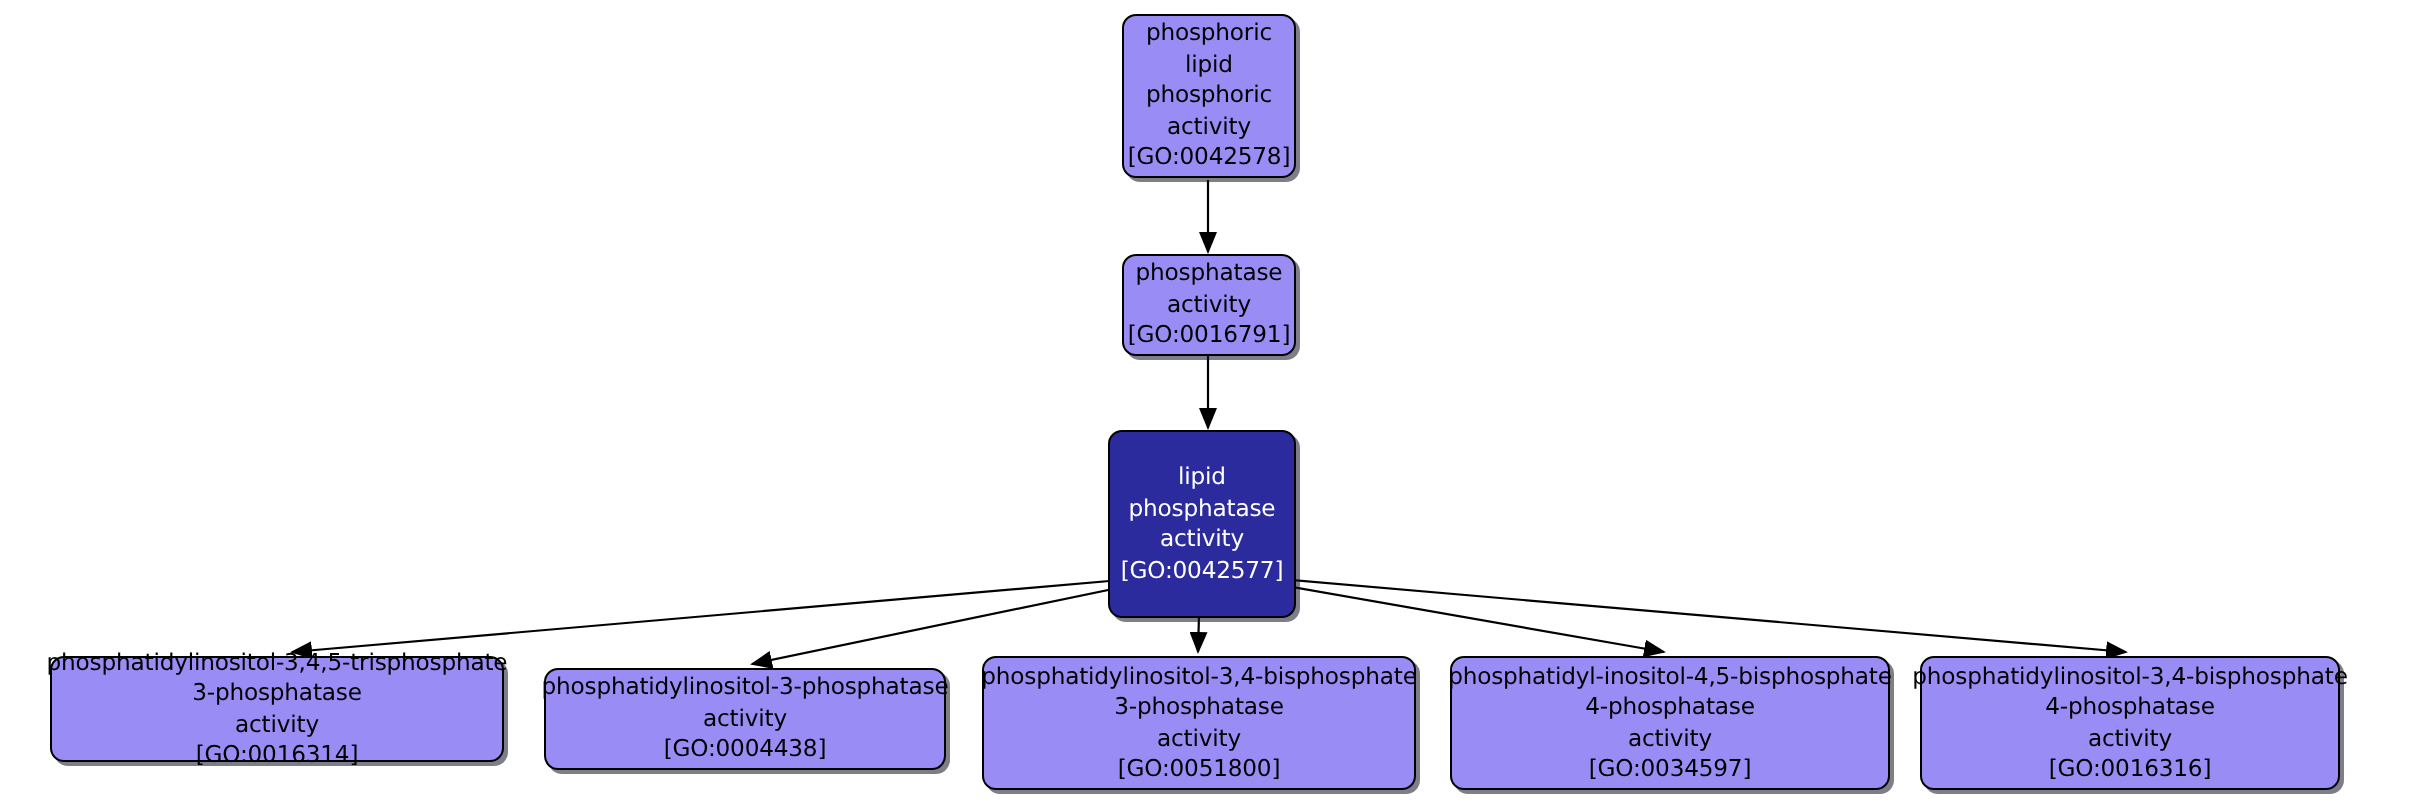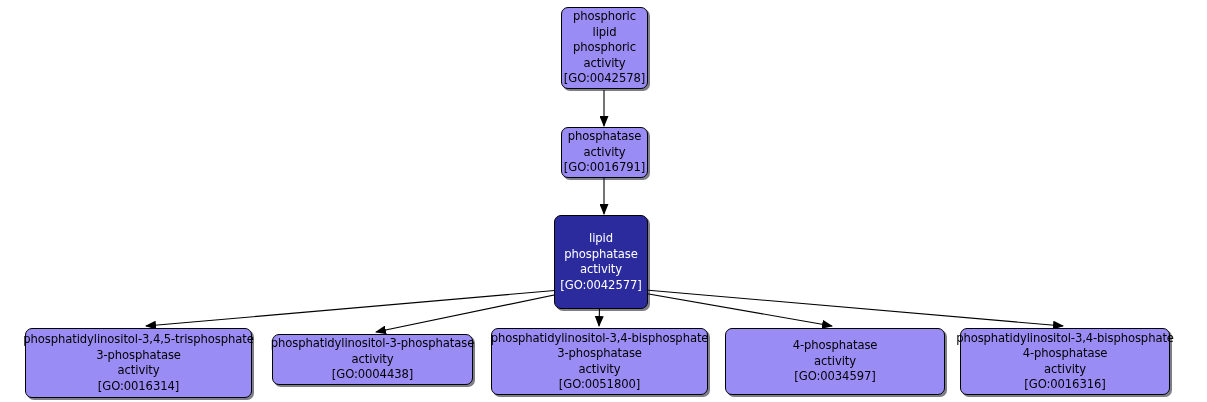--- a/index.html
+++ b/index.html
@@ -87,41 +87,42 @@
     <span class="line">[GO:0016791]</span>
   </div>
 
   <div class="node highlight" style="left:554px; top:215px; width:94px; height:94px;">
     <span class="line">lipid</span>
     <span class="line">phosphatase</span>
     <span class="line">activity</span>
     <span class="line">[GO:0042577]</span>
   </div>
 
-  <div class="node" style="left:25px; top:328px; width:227px; height:70px;">
+  <div class="node" style="left:25px; top:328px; width:227px; height:53px;">
     <span class="line">phosphatidylinositol-3,4,5-trisphosphate</span>
     <span class="line">3-phosphatase</span>
     <span class="line">activity</span>
     <span class="line">[GO:0016314]</span>
   </div>
 
   <div class="node" style="left:272px; top:334px; width:201px; height:51px;">
     <span class="line">phosphatidylinositol-3-phosphatase</span>
     <span class="line">activity</span>
     <span class="line">[GO:0004438]</span>
   </div>
 
   <div class="node" style="left:491px; top:328px; width:217px; height:67px;">
     <span class="line">phosphatidylinositol-3,4-bisphosphate</span>
     <span class="line">3-phosphatase</span>
     <span class="line">activity</span>
     <span class="line">[GO:0051800]</span>
   </div>
 
   <div class="node" style="left:725px; top:328px; width:220px; height:67px;">
+    <span class="line">phosphatidyl-inositol-4,5-bisphosphate</span>
     <span class="line">4-phosphatase</span>
     <span class="line">activity</span>
     <span class="line">[GO:0034597]</span>
   </div>
 
   <div class="node" style="left:960px; top:328px; width:210px; height:67px;">
     <span class="line">phosphatidylinositol-3,4-bisphosphate</span>
     <span class="line">4-phosphatase</span>
     <span class="line">activity</span>
     <span class="line">[GO:0016316]</span>

